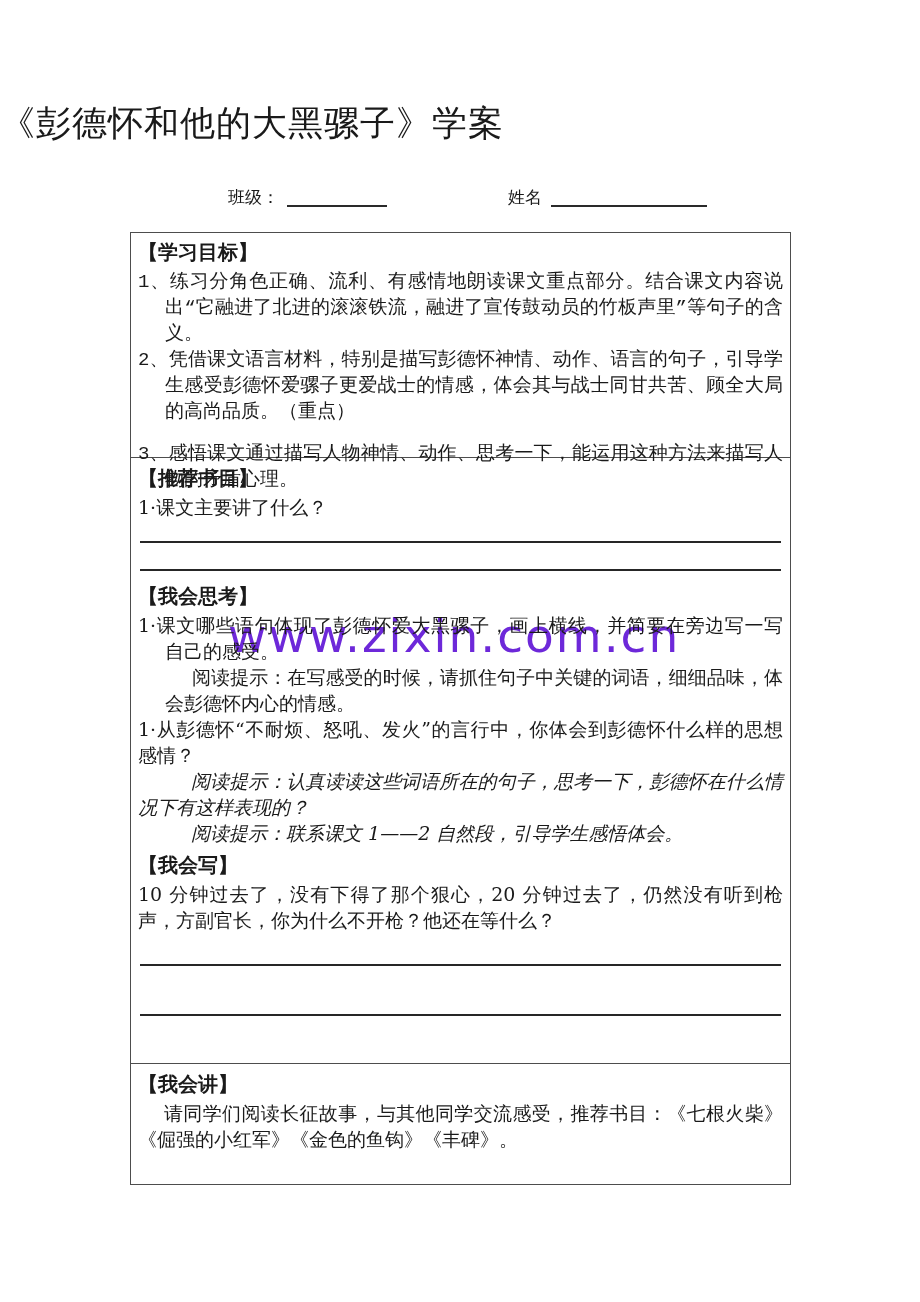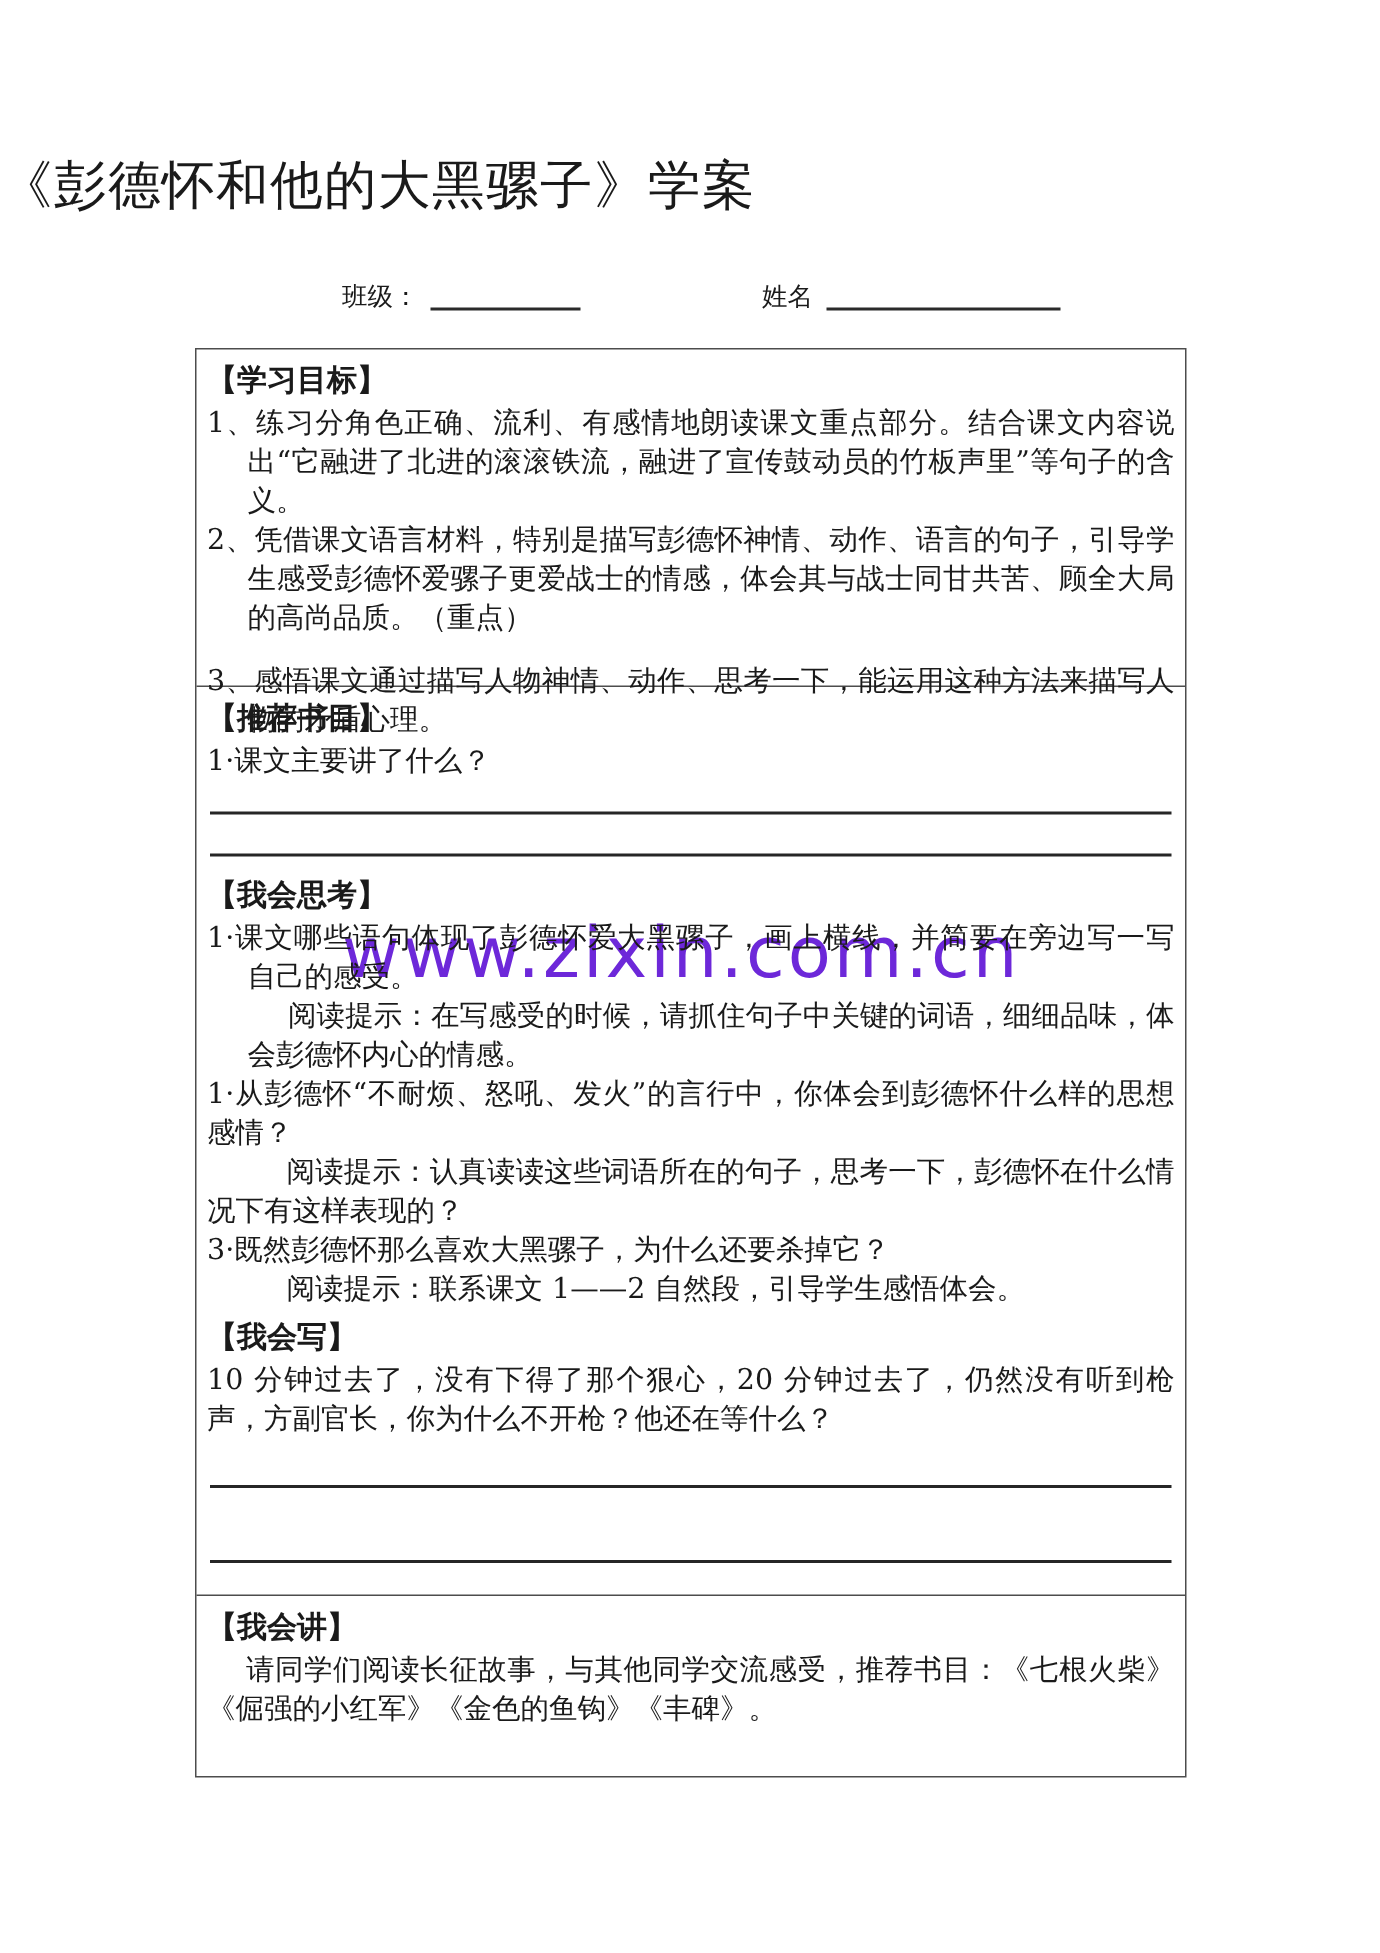--- a/index.html
+++ b/index.html
@@ -33,30 +33,30 @@
     white-space: nowrap; user-select: none;
   }
 
   .doc-table {
     position: absolute; left: 130px; top: 232px;
     width: 661px; height: 953px;
     border: 1px solid #4d4d4d;
     z-index: 1; background: transparent;
   }
   .row { width: 100%; padding: 7px 7px 0 7px; }
-  .row-1 { height: 225px; border-bottom: 1px solid #4d4d4d; }
+  .row-1 { height: 225px; border-bottom: 1px solid #4d4d4d; font-family: Liberation Mono, monospace; }
   .row-2 { height: 606px; border-bottom: 1px solid #4d4d4d; }
   .row-3 { height: 119px; }
 
   .sec-header { font-size: 20px; font-weight: 700; line-height: 27px; margin-bottom: 2px; }
   p { font-size: 19px; line-height: 26px; text-align: justify; }
 
   .hang { padding-left: 27px; text-indent: -27px; }         
   .hint-hang { padding-left: 27px; text-indent: 27px; }     
-  .hint-flat { text-indent: 53px; }                         
+  .hint-flat { text-indent: 53px; font-style: italic; }                         
   .indent-sm { text-indent: 26px; }
   .gap-top { margin-top: 16px; }
 
   .answer-line { height: 0; border-bottom: 2px solid #262626; margin: 0 2px; }
   .al-1 { margin-top: 21px; }
   .al-2 { margin-top: 26px; }
   .al-3 { margin-top: 31px; }
   .al-4 { margin-top: 48px; }
 
   .mt-think { margin-top: 12px; }
@@ -91,21 +91,20 @@
       <div class="sec-header">【推荐书目】</div>
       <p>1·课文主要讲了什么？</p>
       <div class="answer-line al-1"></div>
       <div class="answer-line al-2"></div>
 
       <div class="sec-header mt-think">【我会思考】</div>
       <p class="hang">1·课文哪些语句体现了彭德怀爱大黑骡子，画上横线，并简要在旁边写一写自己的感受。</p>
       <p class="hint-hang">阅读提示：在写感受的时候，请抓住句子中关键的词语，细细品味，体会彭德怀内心的情感。</p>
       <p>1·从彭德怀“不耐烦、怒吼、发火”的言行中，你体会到彭德怀什么样的思想感情？</p>
       <p class="hint-flat">阅读提示：认真读读这些词语所在的句子，思考一下，彭德怀在什么情况下有这样表现的？</p>
-      <p>3·既然彭德怀那么喜欢大黑骡子，为什么还要杀掉它？</p>
       <p class="hint-flat">阅读提示：联系课文 1——2 自然段，引导学生感悟体会。</p>
 
       <div class="sec-header mt-write">【我会写】</div>
       <p>10 分钟过去了，没有下得了那个狠心，20 分钟过去了，仍然没有听到枪声，方副官长，你为什么不开枪？他还在等什么？</p>
       <div class="answer-line al-3"></div>
       <div class="answer-line al-4"></div>
     </div>
 
     <div class="row row-3">
       <div class="sec-header">【我会讲】</div>

